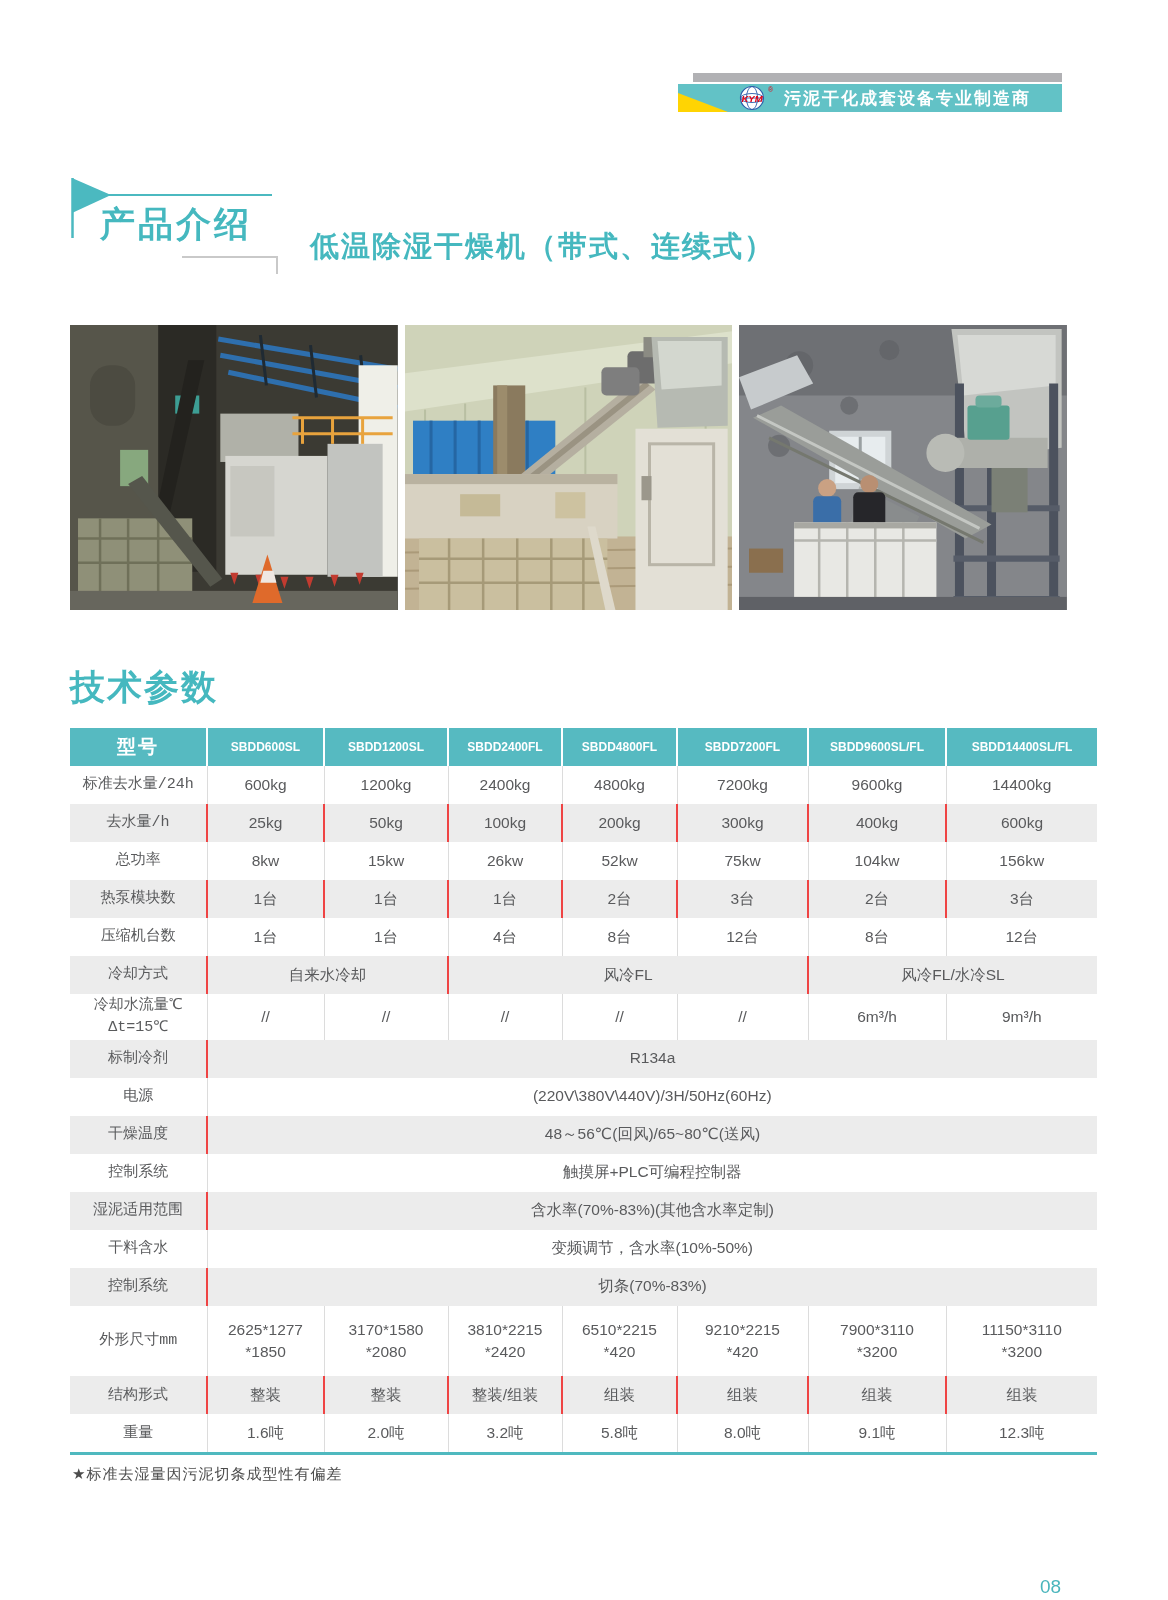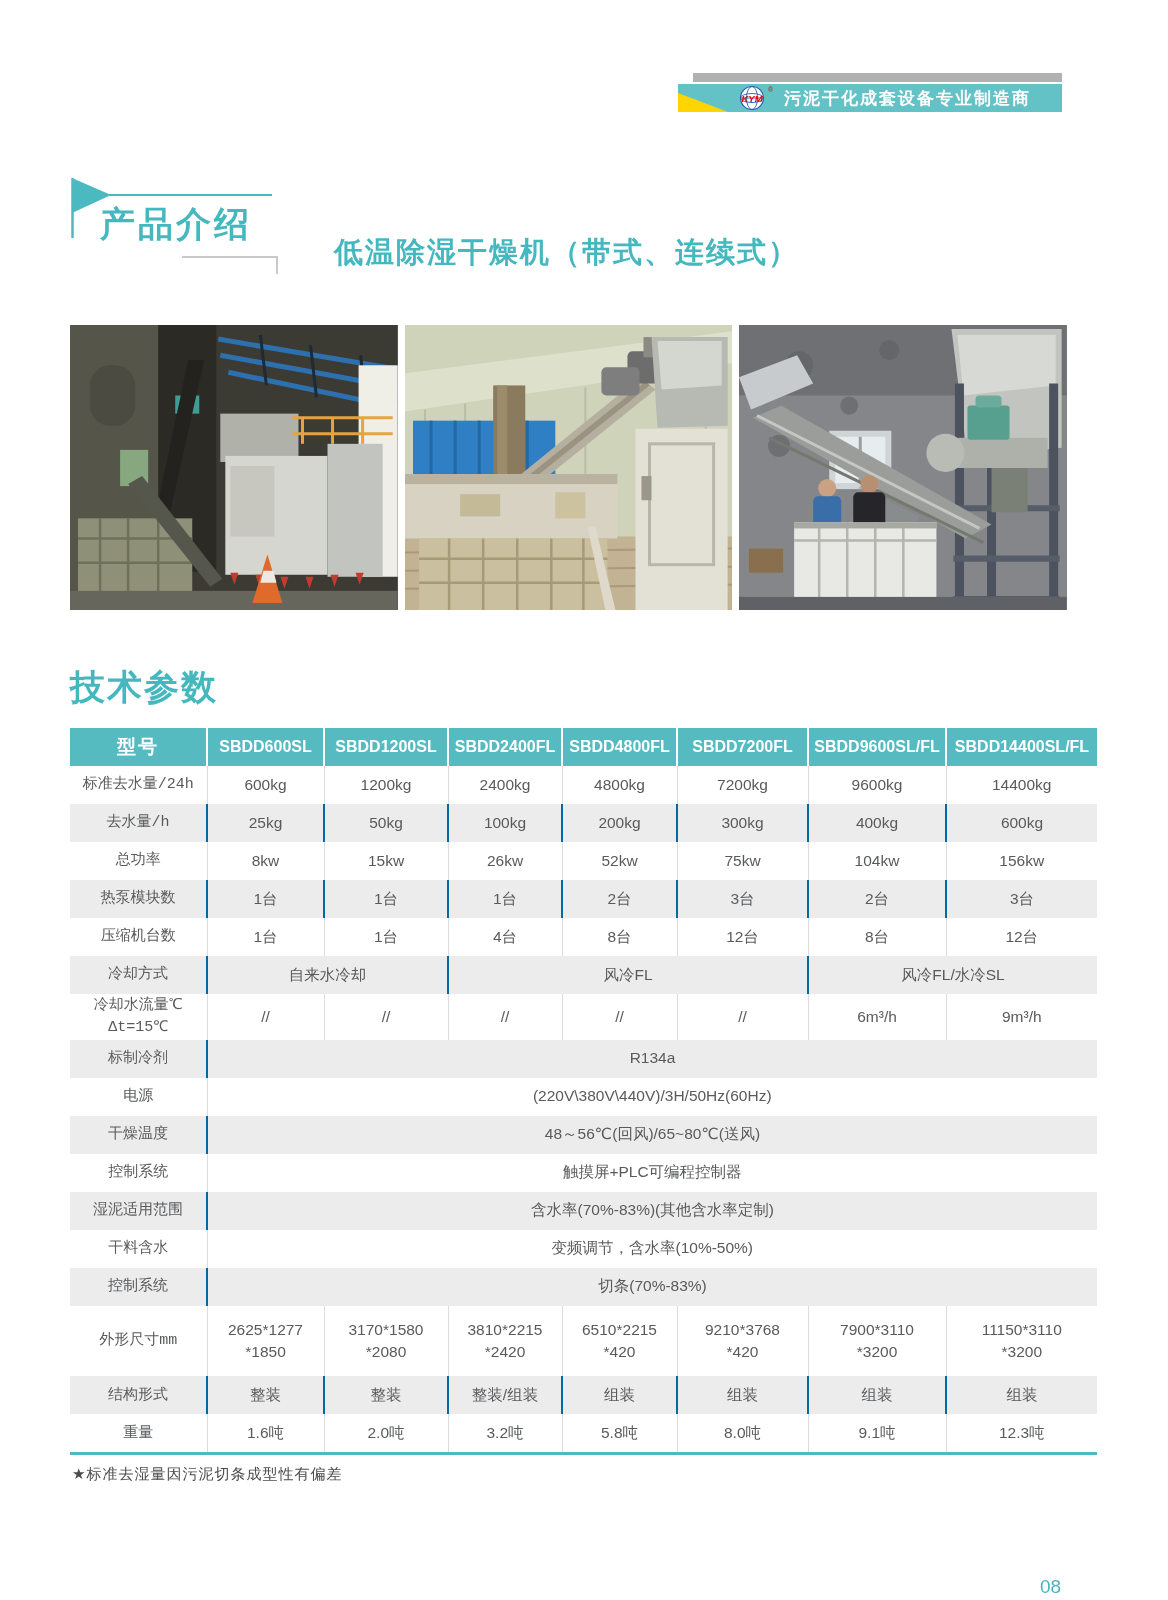--- a/index.html
+++ b/index.html
@@ -14,39 +14,39 @@
              clip-path:polygon(0 32%,100% 100%,0 100%);}
   .hdr-logo{margin-left:58px;display:flex;align-items:flex-start;}
   .hdr-tagline{color:#ffffff;font-size:17px;font-weight:bold;letter-spacing:2px;margin-left:8px;white-space:nowrap;}
 
   
   .intro{position:absolute;left:70px;top:175px;width:1030px;height:110px;}
   .intro-flag{position:absolute;left:0;top:0;}
   .intro-label{position:absolute;left:30px;top:26px;font-size:35px;font-weight:bold;color:#45b8bf;letter-spacing:3px;}
   .intro-bracket{position:absolute;left:112px;top:81px;width:94px;height:16px;
                  border-top:2px solid #c9c9c9;border-right:2px solid #c9c9c9;}
-  .intro-title{position:absolute;left:240px;top:58px;font-size:29px;font-weight:bold;color:#45b8bf;letter-spacing:2px;white-space:nowrap;margin-left:24px;}
+  .intro-title{position:absolute;left:240px;top:52px;font-size:29px;font-weight:bold;color:#45b8bf;letter-spacing:2px;white-space:nowrap;}
 
   
   .photos{position:absolute;left:70px;top:325px;width:997px;height:285px;display:flex;gap:7px;}
   .photo{flex:1;height:285px;overflow:hidden;background:#888;}
   .photo svg{display:block;width:100%;height:100%;}
 
   
   .specs-heading{position:absolute;left:70px;top:664px;font-size:35px;font-weight:bold;color:#45b8bf;letter-spacing:2px;}
 
   .spec-table{position:absolute;left:70px;top:728px;border-collapse:collapse;table-layout:fixed;
               border-bottom:3px solid #4fb9bf;}
-  .spec-table th{background:#56bac1;color:#fff;font-weight:bold;font-size:16px;height:38px;
+  .spec-table th{background:#56bac1;color:#fff;font-weight:bold;font-size:12px;height:38px;
                  border-left:2px solid #fff;padding:0 2px;}
   .spec-table th:first-child{border-left:none;font-size:19px;letter-spacing:2px;}
   .spec-table td{height:36px;text-align:center;font-size:15.5px;color:#595a5c;
                  border-left:1px solid #dcdcdc;padding:1px 4px;line-height:1.45;}
   .spec-table td:first-child{border-left:none;font-size:15px;font-family:Liberation Mono, monospace;}
-  .spec-table tr.alt td{background:#ececec;border-left:2px solid #0369a1;}
+  .spec-table tr.alt td{background:#ececec;border-left:2px solid #ef4444;}
   .spec-table tr.alt td:first-child{border-left:none;}
   .spec-table tr.dims td{padding-top:13px;padding-bottom:13px;}
 
   .footnote{position:absolute;left:72px;top:1465px;font-size:15px;color:#4c4c4c;letter-spacing:1px;}
   .page-num{position:absolute;left:1040px;top:1576px;font-size:19px;color:#4ab5bc;}
 </style>
 </head>
 <body>
 
 <div class="page">
@@ -378,21 +378,21 @@
           </td>
           <td>
             <div>3810*2215</div>
             <div>*2420</div>
           </td>
           <td>
             <div>6510*2215</div>
             <div>*420</div>
           </td>
           <td>
-            <div>9210*3768</div>
+            <div>9210*2215</div>
             <div>*420</div>
           </td>
           <td>
             <div>7900*3110</div>
             <div>*3200</div>
           </td>
           <td>
             <div>11150*3110</div>
             <div>*3200</div>
           </td>

